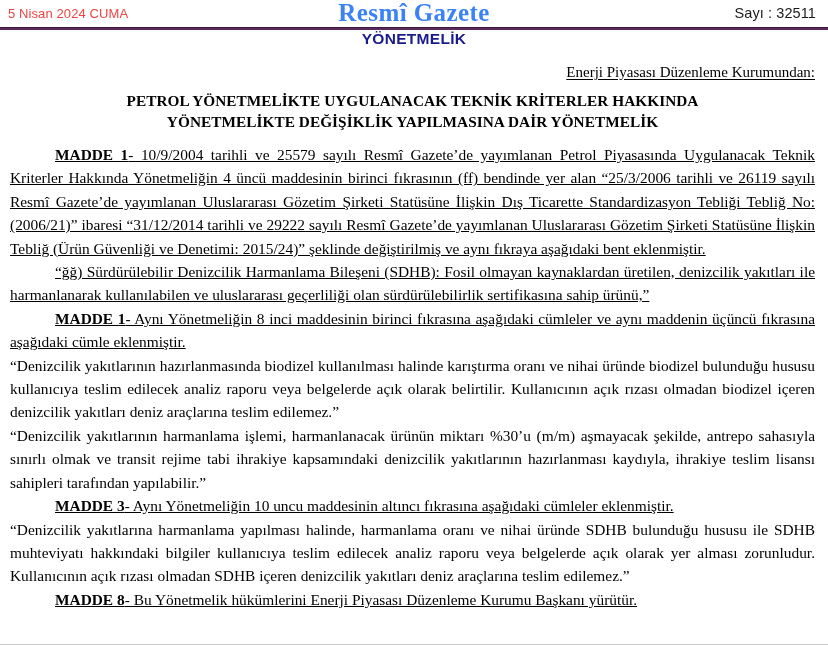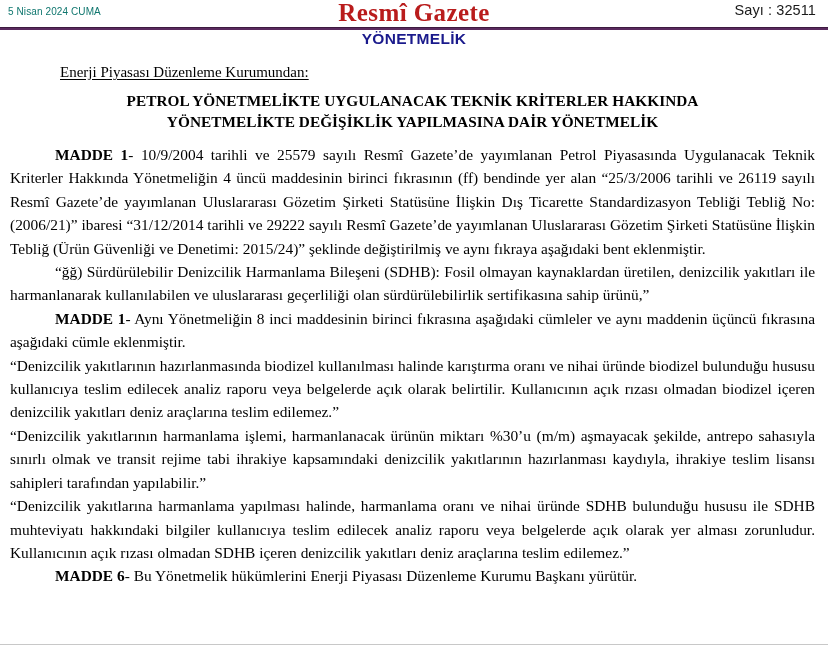--- a/index.html
+++ b/index.html
@@ -25,31 +25,31 @@
   .masthead-row {
     display: flex;
     align-items: baseline;
     justify-content: space-between;
     height: 27px;
     padding: 0 12px 0 8px;
     box-sizing: border-box;
   }
   .gazette-date {
     font-family: "Liberation Sans", "DejaVu Sans", sans-serif;
-    font-size: 10px;
-    color: #0f766e;
+    font-size: 13px;
+    color: #ef4444;
     letter-spacing: 0.1px;
     white-space: nowrap;
     padding-top: 6px;
   }
   .gazette-title {
     font-family: "Liberation Serif", "DejaVu Serif", serif;
     font-size: 25px;
     font-weight: bold;
-    color: #b91c1c;
+    color: #3b82f6;
     letter-spacing: 0.4px;
     white-space: nowrap;
     position: absolute;
     left: 50%;
     transform: translateX(-50%);
     top: -1px;
     text-align: center;
   }
   .gazette-issue {
     font-family: "Liberation Sans", "DejaVu Sans", sans-serif;
@@ -88,20 +88,21 @@
     margin-top: 16px;
     margin-left: 50px;
     font-size: 15px;
     text-decoration: underline;
     text-underline-offset: 2px;
     display: inline-block;
     white-space: nowrap;
   }
   .issuer-wrap {
     padding-left: 0;
+    text-align: right;
   }
   .reg-title {
     text-align: center;
     font-size: 15.3px;
     font-weight: bold;
     line-height: 21px;
     margin-top: 9px;
     letter-spacing: 0.05px;
     padding: 0 35px;
   }
@@ -116,20 +117,21 @@
   p.para {
     margin: 0;
     font-size: 15.4px;
     line-height: 23.4px;
     text-align: justify;
     text-justify: inter-word;
     hyphens: none;
   }
   p.indent {
     text-indent: 45px;
+    text-decoration: underline;
   }
   p.flush {
     text-indent: 0;
   }
   .madde {
     font-weight: bold;
   }
 
   .bottom-rule {
     position: absolute;
@@ -170,22 +172,23 @@
     <p class="para indent"><span class="madde">MADDE 1</span><span>- 10/9/2004 tarihli ve 25579 sayılı Resmî Gazete’de yayımlanan Petrol Piyasasında Uygulanacak Teknik Kriterler Hakkında Yönetmeliğin 4 üncü maddesinin birinci fıkrasının (ff) bendinde yer alan “25/3/2006 tarihli ve 26119 sayılı Resmî Gazete’de yayımlanan Uluslararası Gözetim Şirketi Statüsüne İlişkin Dış Ticarette Standardizasyon Tebliği Tebliğ No: (2006/21)” ibaresi “31/12/2014 tarihli ve 29222 sayılı Resmî Gazete’de yayımlanan Uluslararası Gözetim Şirketi Statüsüne İlişkin Tebliğ (Ürün Güvenliği ve Denetimi: 2015/24)” şeklinde değiştirilmiş ve aynı fıkraya aşağıdaki bent eklenmiştir.</span></p>
 
     <p class="para indent">“ğğ) Sürdürülebilir Denizcilik Harmanlama Bileşeni (SDHB): Fosil olmayan kaynaklardan üretilen, denizcilik yakıtları ile harmanlanarak kullanılabilen ve uluslararası geçerliliği olan sürdürülebilirlik sertifikasına sahip ürünü,”</p>
 
     <p class="para indent"><span class="madde">MADDE 1</span><span>- Aynı Yönetmeliğin 8 inci maddesinin birinci fıkrasına aşağıdaki cümleler ve aynı maddenin üçüncü fıkrasına aşağıdaki cümle eklenmiştir.</span></p>
 
     <p class="para flush">“Denizcilik yakıtlarının hazırlanmasında biodizel kullanılması halinde karıştırma oranı ve nihai üründe biodizel bulunduğu hususu kullanıcıya teslim edilecek analiz raporu veya belgelerde açık olarak belirtilir. Kullanıcının açık rızası olmadan biodizel içeren denizcilik yakıtları deniz araçlarına teslim edilemez.”</p>
 
     <p class="para flush">“Denizcilik yakıtlarının harmanlama işlemi, harmanlanacak ürünün miktarı %30’u (m/m) aşmayacak şekilde, antrepo sahasıyla sınırlı olmak ve transit rejime tabi ihrakiye kapsamındaki denizcilik yakıtlarının hazırlanması kaydıyla, ihrakiye teslim lisansı sahipleri tarafından yapılabilir.”</p>
 
+    <p class="para indent"><span class="madde">MADDE 3</span><span>- Aynı Yönetmeliğin 10 uncu maddesinin altıncı fıkrasına aşağıdaki cümleler eklenmiştir.</span></p>
 
     <p class="para flush">“Denizcilik yakıtlarına harmanlama yapılması halinde, harmanlama oranı ve nihai üründe SDHB bulunduğu hususu ile SDHB muhteviyatı hakkındaki bilgiler kullanıcıya teslim edilecek analiz raporu veya belgelerde açık olarak yer alması zorunludur. Kullanıcının açık rızası olmadan SDHB içeren denizcilik yakıtları deniz araçlarına teslim edilemez.”</p>
 
 
-    <p class="para indent"><span class="madde">MADDE 6</span><span>- Bu Yönetmelik hükümlerini Enerji Piyasası Düzenleme Kurumu Başkanı yürütür.</span></p>
+    <p class="para indent"><span class="madde">MADDE 8</span><span>- Bu Yönetmelik hükümlerini Enerji Piyasası Düzenleme Kurumu Başkanı yürütür.</span></p>
 
   </div>
 </div>
 
 <div class="bottom-rule"></div>
 
 </body></html>

